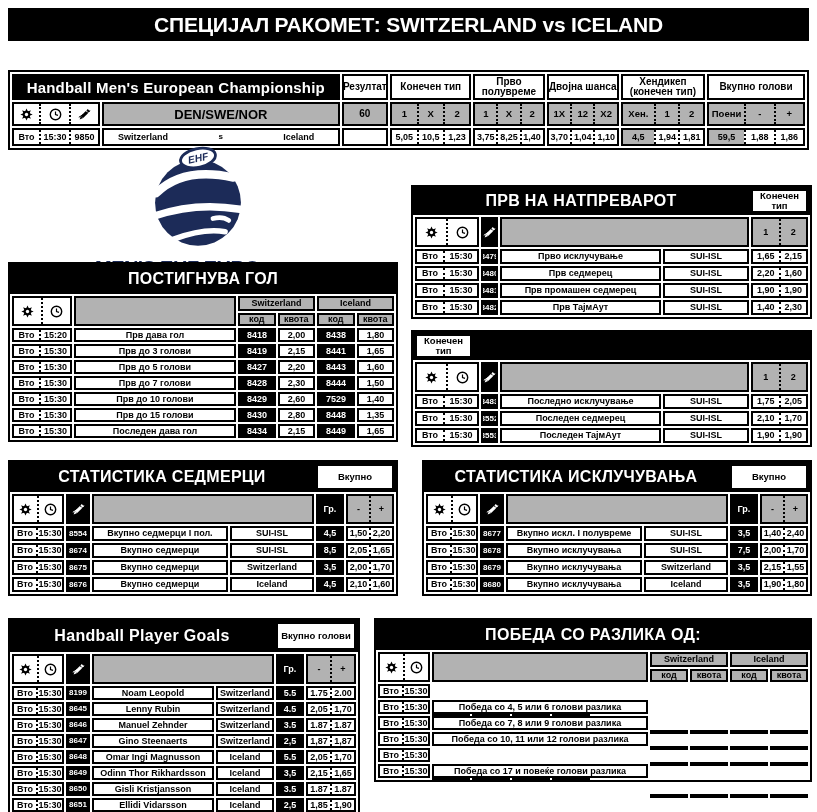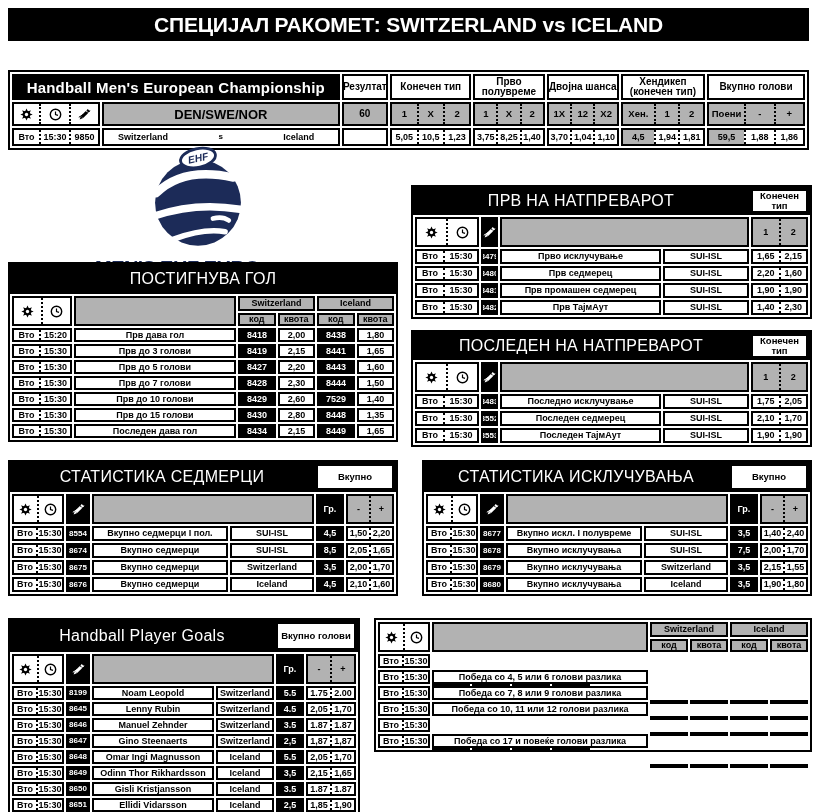--- a/index.html
+++ b/index.html
@@ -11,21 +11,21 @@
   .gray{background:#b2b2b2;}
   .grow{flex:1;min-width:0;}
   .pair{padding:0;}
   .pair>span{flex:1;display:flex;align-items:center;justify-content:center;height:100%;min-width:0;}
   .dotl{border-left:2px dotted #000;}
   .trow{display:flex;gap:2px;align-items:stretch;}
   .rows{display:flex;flex-direction:column;gap:2px;}
   .sbody{margin:2px;display:flex;flex-direction:column;gap:2px;}
   .sect{position:absolute;border:2px solid #000;background:#fff;box-sizing:border-box;}
   .sect-head{display:flex;align-items:stretch;background:#000;color:#fff;}
-  .sect-title{flex:1;display:flex;align-items:center;justify-content:center;font-weight:400;font-size:16px;letter-spacing:.3px;}
+  .sect-title{flex:1;display:flex;align-items:center;justify-content:center;font-weight:700;font-size:16px;letter-spacing:.3px;}
   .head-box{background:#fff;color:#000;border:2px solid #000;margin:2px;display:flex;align-items:center;justify-content:center;text-align:center;font-weight:700;font-size:9.5px;line-height:1.1;white-space:normal;box-sizing:border-box;}
   .icsvg{width:13px;height:13px;display:block;}
   .ccode{font-size:8px;}
   
   #banner{left:8px;top:8px;width:801px;height:33px;background:#000;color:#fff;display:flex;align-items:center;justify-content:center;font-weight:700;font-size:21px;letter-spacing:-.2px;}
   
   #mt{left:8px;top:70px;width:801px;border:2px solid #000;padding:2px;box-sizing:border-box;display:flex;flex-direction:column;gap:2px;background:#fff;}
   #mt .trow{height:24px;}
   #mt .r1{height:26px;}
   #mt .r3{height:18px;}
@@ -448,21 +448,20 @@
     <div class="box cq1">2,15</div>
     <div class="box dark ccode2">8449</div>
     <div class="box cq2">1,65</div>
   </div>
       </div>
   </div>
 </div>
 
 <div class="sect t-a" style="left:411px;top:330px;width:401px">
   <div class="sect-head">
-    <div class="sect-title">ПОСЛЕДЕН НА НАТПРЕВАРОТ</div>
     <div class="head-box" style="width:57px">Конечен тип</div>
   </div>
   <div class="sbody">
     <div class="trow hrow">
       <div class="box pair dt">
           <span class="ic-slot">
             <svg class="icsvg" viewBox="-12 -12 24 24">
     <g fill="currentColor">
       <path d="M-2.3 -5.8 L0 -11.3 L2.3 -5.8 Z"></path>
       <path d="M-2.3 -5.8 L0 -11.3 L2.3 -5.8 Z" transform="rotate(45)"></path>
@@ -921,20 +920,23 @@
     <div class="box pair cmp">
             <span>1,85</span>
             <span class="dotl">1,90</span>
           </div>
   </div>
       </div>
   </div>
 </div>
 
 <div class="sect t-d" style="left:374px;top:618px;width:438px">
+  <div class="sect-head">
+    <div class="sect-title">ПОБЕДА СО РАЗЛИКА ОД:</div>
+  </div>
   <div class="sbody">
     <div class="trow hrow">
       <div class="box pair dt">
           <span class="ic-slot">
             <svg class="icsvg" viewBox="-12 -12 24 24">
     <g fill="currentColor">
       <path d="M-2.3 -5.8 L0 -11.3 L2.3 -5.8 Z"></path>
       <path d="M-2.3 -5.8 L0 -11.3 L2.3 -5.8 Z" transform="rotate(45)"></path>
       <path d="M-2.3 -5.8 L0 -11.3 L2.3 -5.8 Z" transform="rotate(90)"></path>
       <path d="M-2.3 -5.8 L0 -11.3 L2.3 -5.8 Z" transform="rotate(135)"></path>

